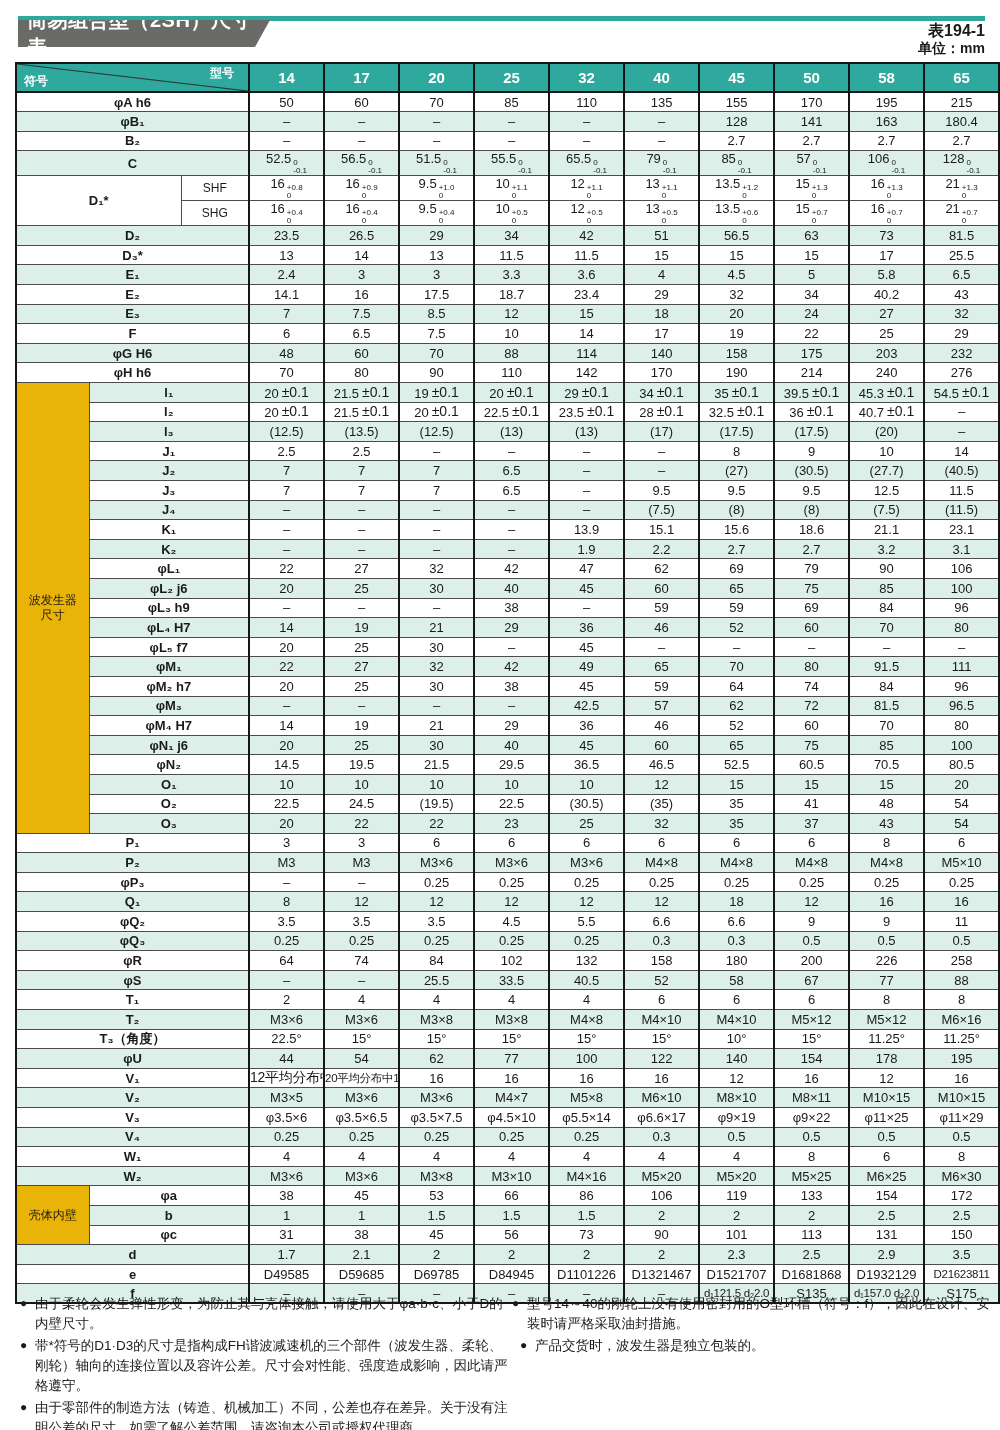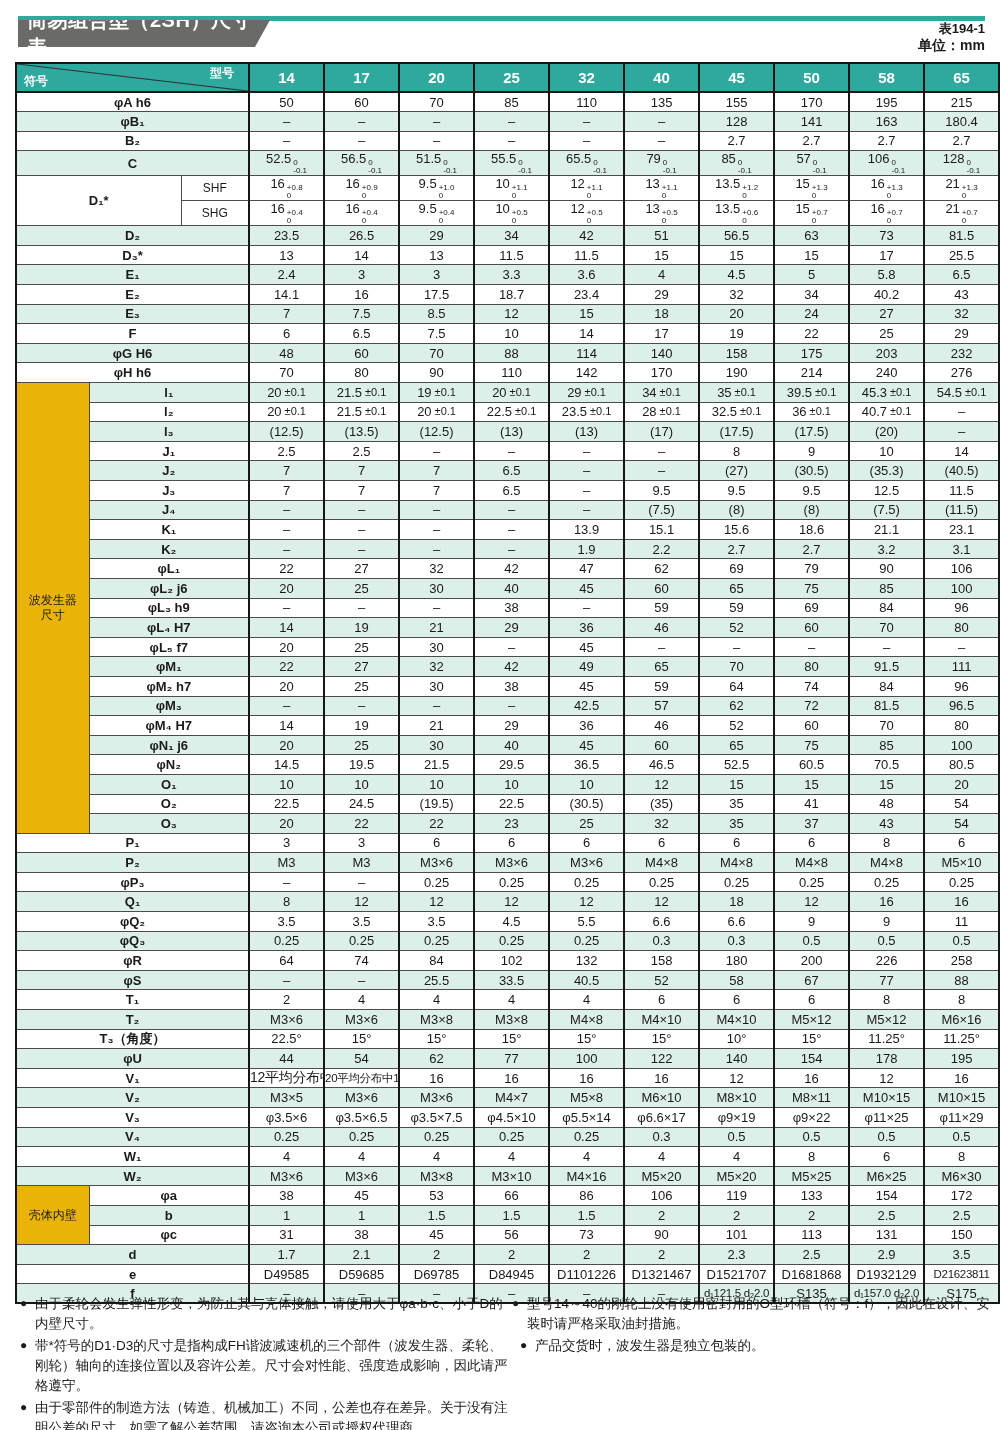--- a/index.html
+++ b/index.html
@@ -10,21 +10,21 @@
   }
   
   .accent-bar{position:absolute;left:18px;top:16px;width:967px;height:5px;background:#2fa99d;}
   .title-box{
     position:absolute;left:18px;top:20px;width:252px;height:27px;background:#6a6b66;
     clip-path:polygon(0 0,100% 0,calc(100% - 15px) 100%,0 100%);
     display:flex;align-items:center;padding-left:9px;box-sizing:border-box;
   }
   .title-box span{color:#fff;font-size:20px;font-weight:bold;letter-spacing:0.5px;}
   .ref-block{position:absolute;right:15px;top:22px;text-align:right;line-height:1.15;}
-  .ref-block .ref{font-size:13px;font-weight:bold;}
+  .ref-block .ref{font-size:16px;font-weight:bold;}
   .ref-block .unit{font-size:14px;font-weight:bold;}
 
   
   table{
     position:absolute;left:15px;top:62px;width:983px;
     border-collapse:collapse;table-layout:fixed;border:2px solid #161616;
   }
   th,td{padding:0;margin:0;vertical-align:middle;text-align:center;overflow:hidden;white-space:nowrap;}
   tr.hdr{height:29px;}
   tr.r{height:19.6px;}
@@ -42,21 +42,21 @@
   td.sec{background:#eab308;font-size:12px;font-weight:normal;white-space:normal;line-height:1.25;}
   td.sym{font-size:13px;font-weight:bold;}
   td.sub{font-size:12px;}
   td.p{background:#dcefe9;}
   td.small{font-size:14px;letter-spacing:-0.3px;}
   td.cond{font-size:11.5px;letter-spacing:-0.3px;}
   .tol{
     display:inline-flex;flex-direction:column;justify-content:center;
     font-size:8px;line-height:8px;text-align:left;vertical-align:-2px;margin-left:2px;font-weight:normal;
   }
-  .pm{font-size:11px;margin-left:3px;vertical-align:1px;}
+  .pm{font-size:14px;margin-left:3px;vertical-align:1px;}
 
   
   .notes{position:absolute;top:1294px;font-size:13.5px;line-height:1.48;}
   .notes.left{left:20px;width:488px;}
   .notes.right{left:512px;width:478px;}
   .note{display:flex;margin-bottom:2px;}
   .note .b{flex:0 0 15px;font-size:12px;padding-top:1px;}
   .note .t{flex:1;}
   .note.indent{margin-left:8px;}
 </style>
@@ -439,21 +439,21 @@
       <tr class="r">
         <td class="sym p" colspan="2">J₂</td>
         <td class="val p">7</td>
         <td class="val p">7</td>
         <td class="val p">7</td>
         <td class="val p">6.5</td>
         <td class="val p">–</td>
         <td class="val p">–</td>
         <td class="val p">(27)</td>
         <td class="val p">(30.5)</td>
-        <td class="val p">(35.3)</td>
+        <td class="val p">(27.7)</td>
         <td class="val p">(40.5)</td>
       </tr>
       <tr class="r">
         <td class="sym" colspan="2">J₃</td>
         <td class="val">7</td>
         <td class="val">7</td>
         <td class="val">7</td>
         <td class="val">6.5</td>
         <td class="val">–</td>
         <td class="val">9.5</td>

